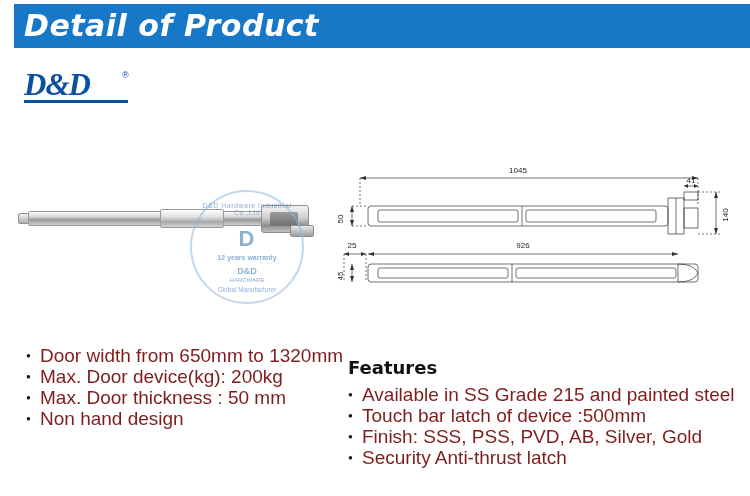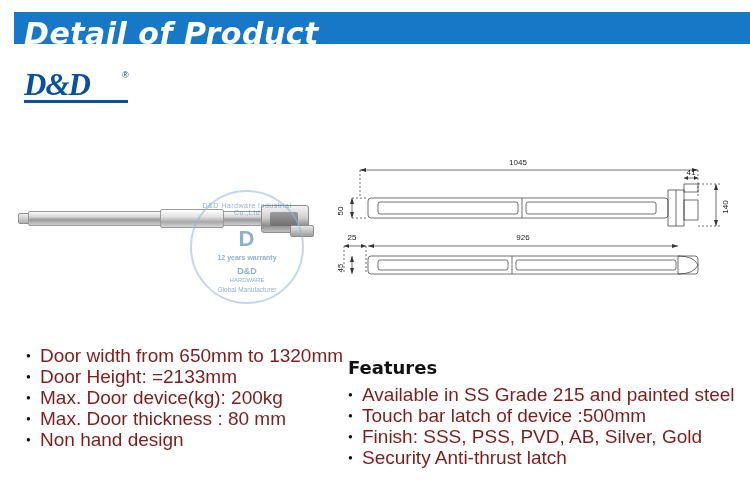--- a/index.html
+++ b/index.html
@@ -11,23 +11,23 @@
     height: 496px;
     background: #ffffff;
     font-family: "Liberation Sans", sans-serif;
     overflow: hidden;
     position: relative;
   }
 
   
   .header-bar {
     position: absolute;
-    left: 0; top: 12px;
+    left: 0; top: 4px;
     width: 750px;
-    height: 32px;
+    height: 44px;
     background: #1878c8;
   }
   .header-accent {
     position: absolute;
     left: 0; top: 0;
     width: 14px;
     height: 44px;
     background: #ffffff;
   }
   .header-title {
@@ -206,21 +206,21 @@
     position: absolute;
     left: 0; top: 94px;
     width: 110px;
     font-size: 6.5px;
   }
 
   
   .drawing {
     position: absolute;
     left: 330px;
-    top: 148px;
+    top: 156px;
     width: 410px;
     height: 155px;
   }
   .drawing svg { display: block; }
 
   
   .spec-block {
     position: absolute;
     left: 26px;
     top: 345px;
@@ -364,23 +364,22 @@
       <text x="22" y="92" text-anchor="middle">25</text>
       <text x="193" y="92" text-anchor="middle">926</text>
       <text x="13" y="120" text-anchor="middle" transform="rotate(-90 13 120)">45</text>
     </g>
   </svg>
 </div>
 
 <div class="spec-block">
   <ul class="bullet-list">
     <li>Door width from 650mm to 1320mm</li>
-    <li>Door Height: =2133mm</li>
     <li>Max. Door device(kg): 200kg</li>
-    <li>Max. Door thickness : 80 mm</li>
+    <li>Max. Door thickness : 50 mm</li>
     <li>Non hand design</li>
   </ul>
 </div>
 
 <div class="feat-block">
   <h2 class="block-title">Features</h2>
   <ul class="bullet-list">
     <li>Available in SS Grade 215 and painted steel</li>
     <li>Touch bar latch of device :500mm</li>
     <li>Finish: SSS, PSS, PVD, AB, Silver, Gold</li>

